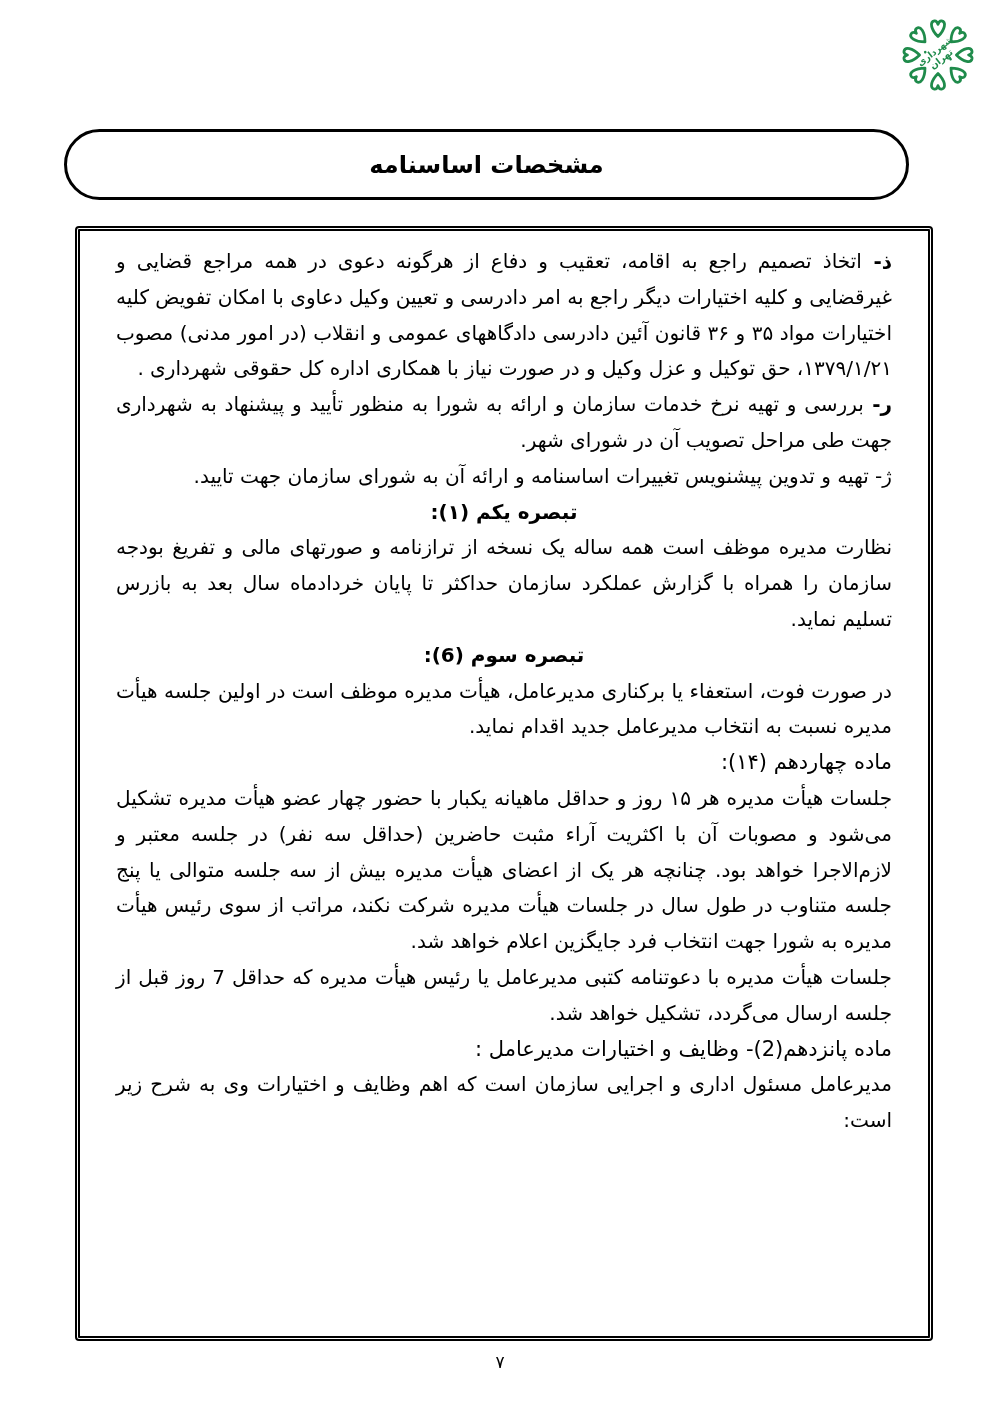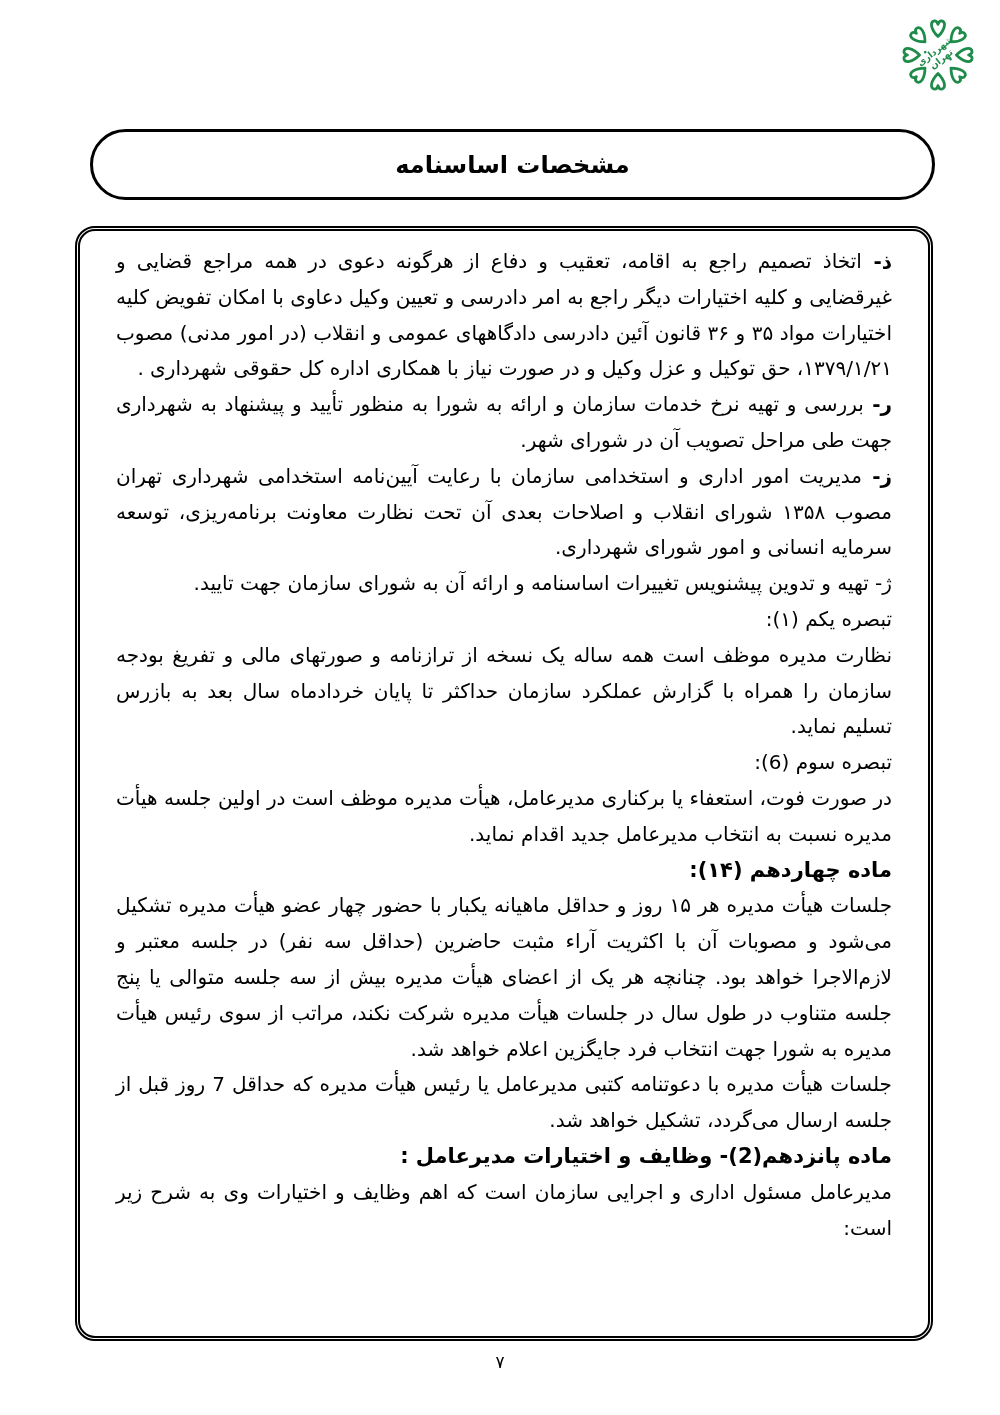--- a/index.html
+++ b/index.html
@@ -6,40 +6,40 @@
   body{
     width:1000px;height:1415px;position:relative;background:#ffffff;
     font-family:"DejaVu Sans","Liberation Sans",sans-serif;color:#000;
     overflow:hidden;
   }
   
   .logo{position:absolute;top:6px;right:16px;width:92px;height:98px;}
   .logo svg{width:100%;height:100%;}
   
   .title-box{
-    position:absolute;left:90px;top:129px;width:845px;height:71px;
+    position:absolute;left:64px;top:129px;width:845px;height:71px;
     border:3px solid #000;border-radius:36px;box-sizing:border-box;
     display:flex;align-items:center;justify-content:center;
   }
   .title-box .title{
     font-weight:bold;font-size:24px;direction:rtl;letter-spacing:0;
   }
   
   .content-box{
     position:absolute;left:75px;top:226px;width:858px;height:1115px;
-    border:5px double #000;border-radius:20px;box-sizing:border-box;
+    border:5px double #000;border-radius:4px;box-sizing:border-box;
     padding:13px 36px 0 36px;overflow:hidden;
   }
   .content-blocks{direction:rtl;}
   p.blk{
     margin:0;padding:0;font-size:20px;line-height:35.8px;
     text-align:justify;text-justify:inter-word;direction:rtl;
   }
-  p.blk.subheading{font-weight:normal;text-align:right;}
-  p.blk.article{font-weight:bold;text-align:right;font-size:21px;}
+  p.blk.subheading{font-weight:bold;text-align:center;}
+  p.blk.article{font-weight:normal;text-align:right;font-size:21px;}
   b.marker{font-weight:bold;}
   
   .page-number{
     position:absolute;left:0;top:1352px;width:100%;
     text-align:center;font-size:17px;direction:rtl;
   }
 </style>
 </head>
 <body>
 
@@ -81,21 +81,20 @@
 </div>
 
 <div class="title-box">
   <span class="title">مشخصات اساسنامه</span>
 </div>
 
 <div class="content-box">
   <div class="content-blocks">
       <p class="blk body"><b class="marker">ذ- </b>اتخاذ تصمیم راجع به اقامه، تعقیب و دفاع از هرگونه دعوی در همه مراجع قضایی و غیرقضایی و کلیه اختیارات دیگر راجع به امر دادرسی و تعیین وکیل دعاوی با امکان تفویض کلیه اختیارات مواد ۳۵ و ۳۶ قانون آئین دادرسی دادگاههای عمومی و انقلاب (در امور مدنی) مصوب ۱۳۷۹/۱/۲۱، حق توکیل و عزل وکیل و در صورت نیاز با همکاری اداره کل حقوقی شهرداری .</p>
       <p class="blk body"><b class="marker">ر- </b>بررسی و تهیه نرخ خدمات سازمان و ارائه به شورا به منظور تأیید و پیشنهاد به شهرداری جهت طی مراحل تصویب آن در شورای شهر.</p>
-      <p class="blk body"><b class="marker">ز- </b>مدیریت امور اداری و استخدامی سازمان با رعایت آیین‌نامه استخدامی شهرداری تهران مصوب ۱۳۵۸ شورای انقلاب و اصلاحات بعدی آن تحت نظارت معاونت برنامه‌ریزی، توسعه سرمایه انسانی و امور شورای شهرداری.</p>
       <p class="blk body">ژ- تهیه و تدوین پیشنویس تغییرات اساسنامه و ارائه آن به شورای سازمان جهت تایید.</p>
       <p class="blk subheading">تبصره یکم (۱):</p>
       <p class="blk body">نظارت مدیره موظف است همه ساله یک نسخه از ترازنامه و صورتهای مالی و تفریغ بودجه سازمان را همراه با گزارش عملکرد سازمان حداکثر تا پایان خردادماه سال بعد به بازرس تسلیم نماید.</p>
       <p class="blk subheading">تبصره سوم (6):</p>
       <p class="blk body">در صورت فوت، استعفاء یا برکناری مدیرعامل، هیأت مدیره موظف است در اولین جلسه هیأت مدیره نسبت به انتخاب مدیرعامل جدید اقدام نماید.</p>
       <p class="blk article">ماده چهاردهم (۱۴):</p>
       <p class="blk body">جلسات هیأت مدیره هر ۱۵ روز و حداقل ماهیانه یکبار با حضور چهار عضو هیأت مدیره تشکیل می‌شود و مصوبات آن با اکثریت آراء مثبت حاضرین (حداقل سه نفر) در جلسه معتبر و لازم‌الاجرا خواهد بود. چنانچه هر یک از اعضای هیأت مدیره بیش از سه جلسه متوالی یا پنج جلسه متناوب در طول سال در جلسات هیأت مدیره شرکت نکند، مراتب از سوی رئیس هیأت مدیره به شورا جهت انتخاب فرد جایگزین اعلام خواهد شد.</p>
       <p class="blk body">جلسات هیأت مدیره با دعوتنامه کتبی مدیرعامل یا رئیس هیأت مدیره که حداقل 7 روز قبل از جلسه ارسال می‌گردد، تشکیل خواهد شد.</p>
       <p class="blk article">ماده پانزدهم(2)- وظایف و اختیارات مدیرعامل :</p>
       <p class="blk body">مدیرعامل مسئول اداری و اجرایی سازمان است که اهم وظایف و اختیارات وی به شرح زیر است:</p>

